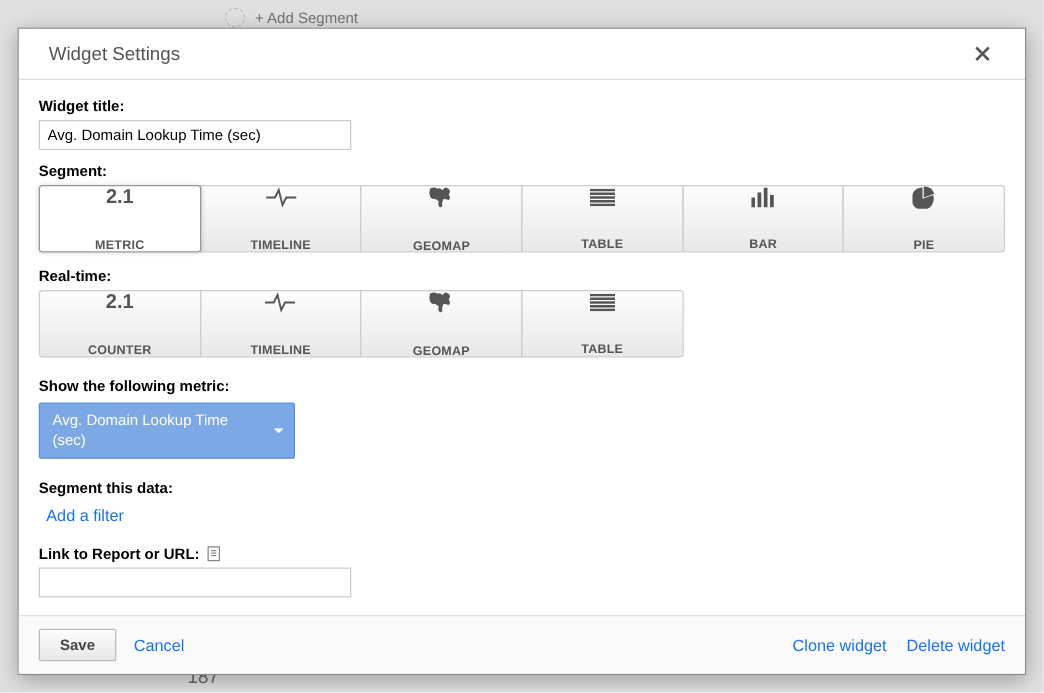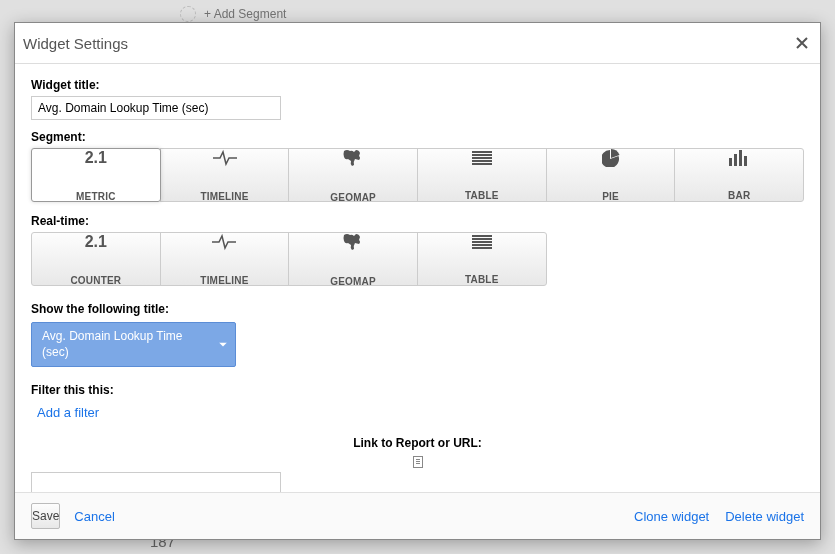--- a/index.html
+++ b/index.html
@@ -5,27 +5,27 @@
     * { box-sizing: border-box; margin: 0; padding: 0; }
     body { font-family: Arial, Helvetica, sans-serif; font-size: 13px; color: #333; background: #f0f0f0; width: 835px; height: 554px; position: relative; overflow: hidden; }
     
     .backdrop { position: absolute; inset: 0; background: #e0e0e0; }
     .bg-segment { position: absolute; top: 4px; left: 180px; height: 20px; display: flex; align-items: center; gap: 8px; color: #737373; font-size: 12px; }
     .bg-segment .circle { width: 16px; height: 16px; border: 1px dashed #bbb; border-radius: 50%; }
     .bg-val { position: absolute; left: 150px; font-size: 15px; color: #666; }
     
     .modal { position: absolute; top: 22px; left: 14px; right: 14px; bottom: 14px; background: #fff; border: 1px solid #888; box-shadow: 0 4px 16px rgba(0,0,0,0.3); display: flex; flex-direction: column; }
     
-    .modal-header { display: flex; justify-content: space-between; align-items: center; padding: 10px 8px; border-bottom: 1px solid #ddd; font-size: 15px; color: #555; }
+    .modal-header { display: flex; justify-content: space-between; align-items: center; padding: 10px 24px; border-bottom: 1px solid #ddd; font-size: 15px; color: #555; }
     .close-btn { width: 20px; height: 20px; display: flex; align-items: center; justify-content: center; cursor: pointer; font-size: 16px; color: #555; }
     
     .modal-body { padding: 14px 16px; flex: 1; overflow: auto; }
     
     .label { font-weight: bold; font-size: 12px; color: #000000; margin-bottom: 4px; display: block; }
-    .label-row { display: flex; align-items: center; gap: 6px; flex-direction: column; }
+    .label-row { display: flex; align-items: center; gap: 6px; }
     
     .text-input { width: 250px; height: 24px; border: 1px solid #ccc; padding: 2px 6px; font-size: 12px; }
     
     .type-row { display: flex; margin-top: 4px; margin-bottom: 12px; border-radius: 2px; }
     .type-btn { flex: 1; height: 54px; border: 1px solid #ccc; background: linear-gradient(#fdfdfd, #e8e8e8); display: flex; flex-direction: column; align-items: center; justify-content: center; gap: 3px; cursor: pointer; margin-left: -1px; }
     .type-btn:first-child { margin-left: 0; border-top-left-radius: 3px; border-bottom-left-radius: 3px; }
     .type-btn:last-child { border-top-right-radius: 3px; border-bottom-right-radius: 3px; }
     .type-btn.selected { background: #fff; border: 1px solid #999; box-shadow: 0 0 4px rgba(0,0,0,0.15); z-index: 2; position: relative; border-radius: 3px; }
     .type-btn .icon { height: 22px; display: flex; align-items: center; justify-content: center; color: #555; }
     .type-btn .caption { font-size: 10px; font-weight: bold; color: #555; letter-spacing: 0.2px; margin-top: 21px; }
@@ -35,21 +35,21 @@
     
     .metric-select { margin-top: 6px; background: #7ca8e6; color: #fff; border: 1px solid #5b8dd6; border-radius: 2px; padding: 6px 24px 6px 10px; font-size: 12px; width: 205px; position: relative; cursor: pointer; line-height: 1.3; }
     .metric-select .arrow { position: absolute; right: 8px; top: 50%; transform: translateY(-50%); }
     
     .link { color: #1a73e8; font-size: 13px; cursor: pointer; }
     .filter-link { margin-top: 4px; margin-left: 6px; display: inline-block; }
     
     .modal-footer { border-top: 1px solid #e0e0e0; background: #fafafa; padding: 10px 16px; display: flex; align-items: center; justify-content: space-between; }
     .footer-left { display: flex; align-items: center; gap: 14px; }
     .footer-right { display: flex; align-items: center; gap: 16px; }
-    .save-btn { background: linear-gradient(#fdfdfd, #e8e8e8); border: 1px solid #bbb; border-radius: 2px; padding: 5px 0; font-size: 12px; font-weight: normal; color: #444; cursor: pointer; text-align: right; }
+    .save-btn { background: linear-gradient(#fdfdfd, #e8e8e8); border: 1px solid #bbb; border-radius: 2px; padding: 5px 16px; font-size: 12px; font-weight: bold; color: #444; cursor: pointer; text-align: right; }
     
     .doc-icon { width: 10px; height: 12px; border: 1px solid #888; display: inline-block; position: relative; }
     .doc-icon::before { content: ''; position: absolute; top: 2px; left: 2px; right: 2px; height: 1px; background: #888; box-shadow: 0 2px 0 #888, 0 4px 0 #888; }
     
     svg { display: block; }
   </style>
 </head>
 <body>
 
 <div class="backdrop">
@@ -113,38 +113,38 @@
               <rect x="0" y="6" width="20" height="2" fill="#555"></rect>
               <rect x="0" y="9" width="20" height="2" fill="#555"></rect>
               <rect x="0" y="12" width="20" height="2" fill="#555"></rect>
             </svg>
           </span>
         <span class="caption">TABLE</span>
       </div>
 
       <div class="type-btn">
         <span class="icon">
-            <svg width="18" height="18" viewBox="0 0 18 18">
-              <path d="M9 9 L9 0 A9 9 0 0 1 17.5 6 Z" fill="#555"></path>
-              <path d="M9 9 L17.5 6 A9 9 0 1 1 9 0 Z" fill="#555" transform="translate(-1,1)"></path>
-            </svg>
-          </span>
-        <span class="caption">PIE</span>
-      </div>
-
-      <div class="type-btn">
-        <span class="icon">
             <svg width="20" height="16" viewBox="0 0 20 16">
               <rect x="0" y="8" width="3" height="8" fill="#555"></rect>
               <rect x="5" y="4" width="3" height="12" fill="#555"></rect>
               <rect x="10" y="0" width="3" height="16" fill="#555"></rect>
               <rect x="15" y="6" width="3" height="10" fill="#555"></rect>
             </svg>
           </span>
         <span class="caption">BAR</span>
+      </div>
+
+      <div class="type-btn">
+        <span class="icon">
+            <svg width="18" height="18" viewBox="0 0 18 18">
+              <path d="M9 9 L9 0 A9 9 0 0 1 17.5 6 Z" fill="#555"></path>
+              <path d="M9 9 L17.5 6 A9 9 0 1 1 9 0 Z" fill="#555" transform="translate(-1,1)"></path>
+            </svg>
+          </span>
+        <span class="caption">PIE</span>
       </div>
 
     </div>
     
     <label class="label">Real-time:</label>
     <div class="type-row" style="width: 66.7%;">
 
       <div class="type-btn">
         <span class="icon">
             <span class="num">2.1</span>
@@ -179,32 +179,32 @@
               <rect x="0" y="9" width="20" height="2" fill="#555"></rect>
               <rect x="0" y="12" width="20" height="2" fill="#555"></rect>
             </svg>
           </span>
         <span class="caption">TABLE</span>
       </div>
 
     </div>
     
     <div style="margin-top:16px;"></div>
-    <label class="label">Show the following title:</label>
+    <label class="label">Show the following metric:</label>
     <div class="metric-select">
       <span>Avg. Domain Lookup Time (sec)</span>
       <span class="arrow">
           <svg width="8" height="5" viewBox="0 0 8 5">
             <path d="M0 0 L4 4 L8 0 Z" fill="#fff"></path>
           </svg>
         </span>
     </div>
     
     <div style="margin-top:16px;"></div>
-    <label class="label">Filter this this:</label>
+    <label class="label">Segment this data:</label>
     <span class="link filter-link">Add a filter</span>
     
     <div style="margin-top:16px;"></div>
     <div class="label-row">
       <label class="label" style="margin-bottom:0;">Link to Report or URL:</label>
       <span class="doc-icon"></span>
     </div>
     <input class="text-input" type="text" style="margin-top: 4px;" value="">
     
   </div>

